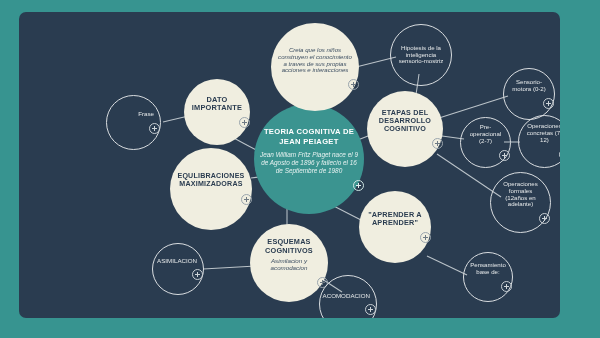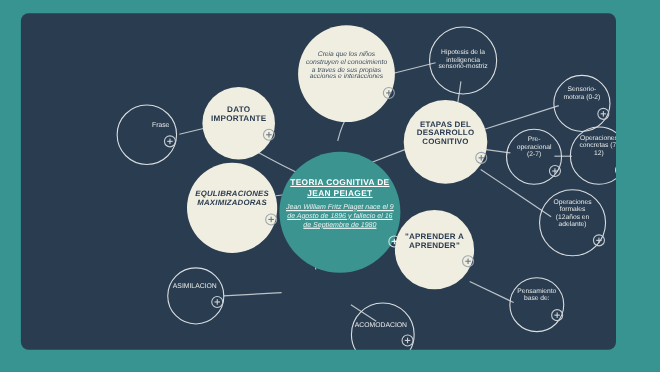--- a/index.html
+++ b/index.html
@@ -132,38 +132,38 @@
         <path d="M 408 244 L 448 263"></path>
 
         <path d="M 268 196 Q 268 220 268 233"></path>
 
         <path d="M 237 254 L 184 257"></path>
 
         <path d="M 300 265 L 323 280"></path>
       </g>
     </svg>
 
-    <div class="node n-center" style="left:235px; top:126px; width:110px; height:110px;text-decoration:underline;">
+    <div class="node n-center" style="left:235px; top:92px; width:110px; height:110px;">
       <div class="txt title" style="font-size:7.6px;">TEORIA COGNITIVA DE JEAN PEIAGET</div>
       <div class="txt sub" style="font-size:6.4px;">Jean William Fritz Piaget nace el 9 de Agosto de 1896 y fallecio el 16 de Septiembre de  1980</div>
       <div class="plus"></div>
     </div>
 
     <div class="node n-out" style="left:87px; top:83px; width:55px; height:55px;">
       <div class="txt" style="font-size:6.2px;">Frase</div>
       <div class="plus"></div>
     </div>
 
     <div class="node n-fill" style="left:165px; top:67px; width:66px; height:66px;">
       <div class="txt title" style="font-size:7.4px;">DATO IMPORTANTE</div>
       <div class="plus"></div>
     </div>
 
     <div class="node n-fill" style="left:151px; top:136px; width:82px; height:82px;">
-      <div class="txt title" style="font-size:7.1px;font-style:italic;">EQULIBRACIONES MAXIMIZADORAS</div>
+      <div class="txt title" style="font-size:7.1px;">EQULIBRACIONES MAXIMIZADORAS</div>
       <div class="plus"></div>
     </div>
 
     <div class="node n-fill" style="left:252px; top:11px; width:88px; height:88px;">
       <div class="txt sub" style="font-size:6.1px;">Creia que los niños construyen el conocimiento a traves  de sus propias acciones e interacciones</div>
       <div class="plus"></div>
     </div>
 
     <div class="node n-out" style="left:371px; top:12px; width:62px; height:62px;">
       <div class="txt" style="font-size:6.1px;">Hipotesis de la inteligencia sensorio-mostriz</div>
@@ -197,20 +197,25 @@
     <div class="node n-fill" style="left:340px; top:179px; width:72px; height:72px;">
       <div class="txt title" style="font-size:7.3px;">"APRENDER A APRENDER"</div>
       <div class="plus"></div>
     </div>
 
     <div class="node n-out" style="left:444px; top:240px; width:50px; height:50px;">
       <div class="txt" style="font-size:6.1px;">Pensamiento base de:</div>
       <div class="plus"></div>
     </div>
 
+    <div class="node n-fill" style="left:231px; top:212px; width:78px; height:78px;">
+      <div class="txt title" style="font-size:7.3px;">ESQUEMAS COGNITIVOS</div>
+      <div class="txt sub" style="font-size:6.2px;">Asimilacion y acomodacion</div>
+      <div class="plus"></div>
+    </div>
 
     <div class="node n-out" style="left:133px; top:231px; width:52px; height:52px;">
       <div class="txt" style="font-size:6.2px;">ASIMILACION</div>
       <div class="plus"></div>
     </div>
 
     <div class="node n-out" style="left:300px; top:263px; width:58px; height:58px;">
       <div class="txt" style="font-size:6.2px;">ACOMODACION</div>
       <div class="plus"></div>
     </div>

